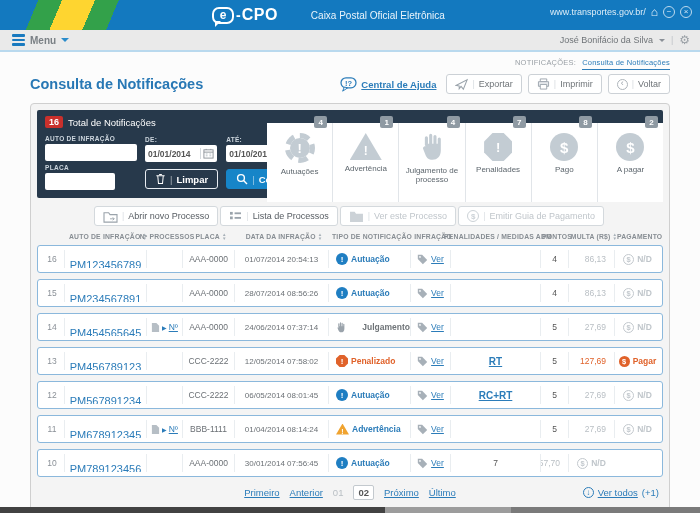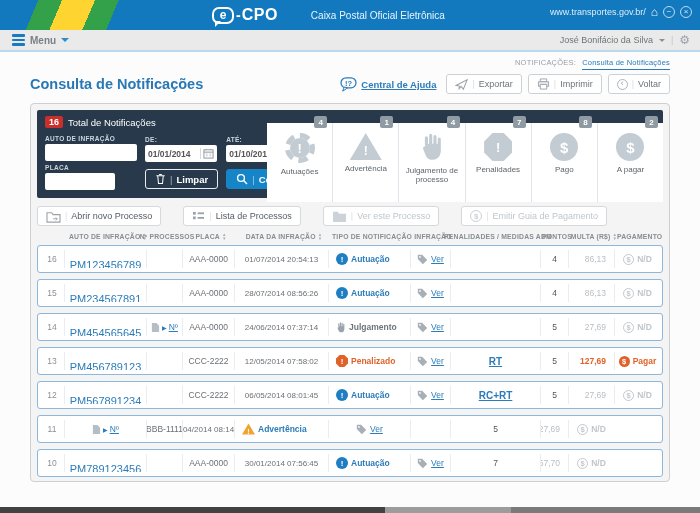--- a/index.html
+++ b/index.html
@@ -90,21 +90,21 @@
     align-items:center;justify-content:center;color:#fff;font-weight:bold;font-size:13px;}
   .ic-tri{width:32px;height:27px;background:#c3ccd3;clip-path:polygon(50% 0,100% 100%,0 100%);
     display:flex;align-items:flex-end;justify-content:center;color:#fff;font-weight:bold;font-size:12px;padding-bottom:2px;}
   .ic-oct{width:28px;height:28px;background:#c3ccd3;color:#fff;font-weight:bold;font-size:13px;
     clip-path:polygon(30% 0,70% 0,100% 30%,100% 70%,70% 100%,30% 100%,0 70%,0 30%);
     display:flex;align-items:center;justify-content:center;}
   .ic-dollar{width:28px;height:28px;border-radius:50%;background:#c3ccd3;color:#fff;font-weight:bold;
     font-size:15px;display:flex;align-items:center;justify-content:center;}
 
   
-  .toolbar{display:flex;justify-content:flex-start;gap:22px;margin:8px 2px 7px 0;}
+  .toolbar{display:flex;justify-content:center;gap:2px;margin:8px 2px 7px 0;}
   .tbtn{display:inline-flex;align-items:center;gap:4px;height:20px;padding:0 8px;background:#fff;
     border:1px solid #d4d9dd;border-radius:3px;font-size:9px;color:#565c62;cursor:pointer;}
   .tbtn .bsep{color:#dde1e5;}
   .tbtn.disabled{color:#c0c6cb;cursor:default;}
   .pay-ic{width:12px;height:12px;border:1px solid #9aa3ab;border-radius:50%;display:inline-flex;
     align-items:center;justify-content:center;font-size:8px;color:#9aa3ab;font-weight:bold;}
   .tbtn.disabled .pay-ic{border-color:#ccd2d7;color:#ccd2d7;}
 
   
   .thead,.row{display:grid;grid-template-columns:24px 82px 36px 52px 94px 82px 40px 90px 28px 46px 1fr;align-items:center;}
@@ -116,25 +116,25 @@
   .rows{display:flex;flex-direction:column;gap:6px;}
   .row{background:#fff;border:1px solid #8bb8dc;border-radius:3px;height:28px;padding:0 2px;cursor:pointer;}
   .c{height:18px;display:flex;align-items:center;justify-content:center;font-size:8.5px;color:#6b7075;gap:3px;
     border-left:1px solid #e9edf0;overflow:hidden;white-space:nowrap;}
   .c:first-child{border-left:none;}
   .c-num{color:#8a9097;}
   .c a{color:#2b7cb9;text-decoration:underline;cursor:pointer;}
   .c-auto a{font-size:11px;margin-top:12px;}
   .c-data{font-size:8px;}
   .c-tipo{justify-content:flex-start;padding-left:7px;font-weight:bold;}
-  .t-autuacao{color:#2b7cb9;} .t-julgamento{color:#6f7478;} .t-penalizado{color:#e0622a;} .t-advertencia{color:#2b7cb9;}
+  .t-autuacao{color:#2b7cb9;} .t-julgamento{color:#6f7478;justify-content:space-between;} .t-penalizado{color:#e0622a;} .t-advertencia{color:#2b7cb9;}
   .c-pen a{font-size:10px;font-weight:bold;text-align:center;}
   .c-pts{color:#555;}
   .c-multa{justify-content:flex-end;padding-right:8px;color:#b9bfc4;}
-  .c-multa.due{color:#e0622a;font-weight:bold;}
+  .c-multa.due{color:#e0622a;font-weight:normal;}
   .c-pag{color:#c0c6cb;font-weight:bold;}
   .c-pag.pagar{color:#e0622a;}
   .ti{width:12px;height:12px;border-radius:50%;display:inline-flex;align-items:center;justify-content:center;
     color:#fff;font-size:8px;font-weight:bold;flex:none;}
   .ti-aut{background:#1f7ec2;}
   .ti-pen{background:#e0622a;border-radius:0;clip-path:polygon(30% 0,70% 0,100% 30%,100% 70%,70% 100%,30% 100%,0 70%,0 30%);}
   .ti-tri{width:13px;height:11px;background:#f0a32f;clip-path:polygon(50% 0,100% 100%,0 100%);
     display:inline-flex;align-items:flex-end;justify-content:center;color:#fff;font-size:7px;font-weight:bold;flex:none;}
   .ti-hand{display:inline-flex;flex:none;}
   .pi{width:11px;height:11px;border-radius:50%;display:inline-flex;align-items:center;justify-content:center;
@@ -575,20 +575,23 @@
             </div>
             <div class="c c-pts">5</div>
             <div class="c c-multa">27,69</div>
             <div class="c c-pag nd">
        <span class="pi pi-nd">$</span>
        <span>N/D</span>
             </div>
           </div>
           <div class="row">
             <div class="c c-num">11</div>
+            <div class="c c-auto">
+       <a>PM678912345</a>
+            </div>
             <div class="c c-proc">
               <span class="proc-wrap">
                 <svg width="9" height="11" viewBox="0 0 10 12">
      <path d="M1 1h5l3 3v7H1z" fill="#b6bec5"></path>
    </svg>
                 <span class="proc-caret">▶</span>
         <a>Nº</a>
               </span>
             </div>
             <div class="c c-placa">BBB-1111</div>
@@ -633,18 +636,33 @@
             </div>
             <div class="c c-pts">7</div>
             <div class="c c-multa">957,70</div>
             <div class="c c-pag nd">
        <span class="pi pi-nd">$</span>
        <span>N/D</span>
             </div>
           </div>
         </div>
 
+      <div class="pager">
+        <div class="pager-center">
+          <a>Primeiro</a>
+          <a>Anterior</a>
+          <span class="pg-disabled">01</span>
+          <span class="pg-current">02</span>
+          <a>Próximo</a>
+          <a>Último</a>
+        </div>
+        <div class="view-all">
+          <span class="circ-blue">↓</span>
+          <a>Ver todos</a>
+          <span class="view-extra">(+1)</span>
+        </div>
+      </div>
 
     </div>
   </div>
 
   <footer class="bottombar"></footer>
 </div>
 
 </body></html>

